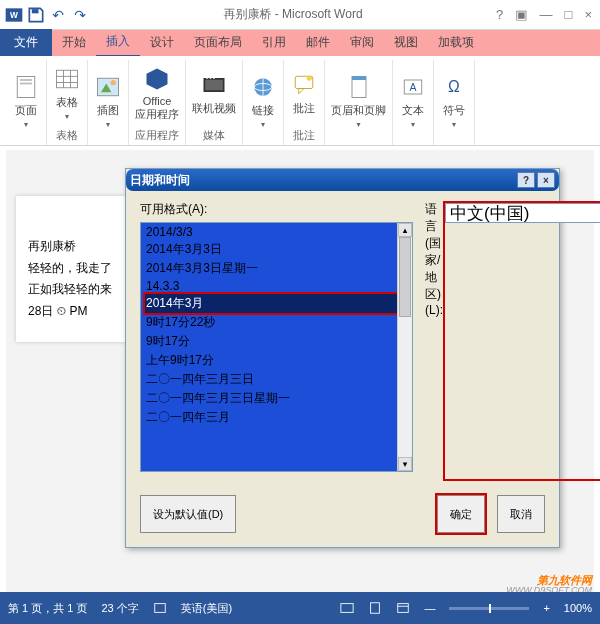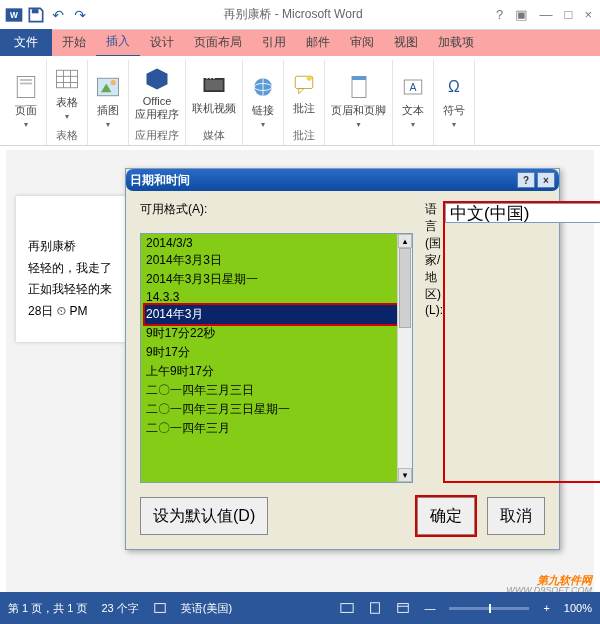--- a/index.html
+++ b/index.html
@@ -30,40 +30,40 @@
   .doc-page p { white-space: nowrap; }
 
   .dialog { position: absolute; top: 168px; left: 125px; width: 435px; background: #ece9d8; border: 1px solid #7b9ebd; box-shadow: 2px 2px 6px rgba(0,0,0,0.3); }
   .dlg-title { background: linear-gradient(to bottom,#2a6bc8,#0d4ba0); height: 22px; color: #fff; font-size: 12px; font-weight: bold; display: flex; align-items: center; padding: 0 4px; justify-content: space-between; border-radius: 7px; }
   .dlg-title-right { display: flex; gap: 2px; }
   .dlg-tbtn { width: 18px; height: 16px; background: #d6e4f5; border: 1px solid #5a7bb0; font-size: 10px; display: flex; align-items: center; justify-content: center; color: #333; }
   .dlg-body { padding: 10px 14px 12px; font-size: 12px; }
   .dlg-row { display: flex; gap: 12px; }
   .dlg-left { flex: 1; display: flex; flex-direction: column; }
   .dlg-right { width: 120px; display: flex; flex-direction: row; }
-  .dlg-label { margin-bottom: 15px; }
-  .list-box { background: #84cc16; border: 1px solid #7b9ebd; height: 250px; overflow: hidden; position: relative; }
+  .dlg-label { margin-bottom: 4px; }
+  .list-box { background: #1d4ed8; border: 1px solid #7b9ebd; height: 250px; overflow: hidden; position: relative; }
   .list-inner { padding: 1px 2px; }
   .list-item { padding: 1px 3px; font-size: 12px; color: #000; white-space: nowrap; }
   .list-item.sel { background: #0a246a; color: #fff; border: 2px solid #d30000; margin: -2px 0; padding: 1px 1px; position: relative; }
   .list-sb { position: absolute; right: 0; top: 0; bottom: 0; width: 15px; background: #efefef; border-left: 1px solid #ccc; }
   .list-sb .thumb { position: absolute; left: 1px; right: 1px; top: 14px; height: 80px; background: #cfcfcf; border: 1px solid #aaa; }
   .list-sb .arw { position: absolute; left: 0; right: 0; height: 14px; background: #e5e5e5; border: 1px solid #bbb; font-size: 9px; display: flex; align-items: center; justify-content: center; }
   .list-sb .arw.up { top: 0; } .list-sb .arw.dn { bottom: 0; }
 
   .combo { display: flex; border: 2px solid #d30000; }
   .combo input { flex: 1; border: 1px solid #7b9ebd; height: 20px; font-size: 17px; padding: 0 4px; }
   .combo button { width: 18px; border: 1px solid #7b9ebd; background: #e8e8e8; font-size: 9px; }
 
   .auto-row { border: 2px solid #d30000; display: flex; align-items: center; padding: 2px 4px; margin-top: 188px; gap: 4px; }
   .auto-row input { margin: 0; }
   .auto-row span { border: 1px dotted #666; padding: 0 2px; }
 
   .dlg-buttons { display: flex; gap: 10px; margin-top: 12px; align-items: center; }
-  .dlg-btn { height: 38px; padding: 16px 12px; background: #efefef; border: 1px solid #888; font-size: 16px; display: flex; align-items: center; }
+  .dlg-btn { height: 38px; padding: 16px 12px; background: #efefef; border: 1px solid #888; font-size: 11px; display: flex; align-items: center; }
   .ok-wrap { border: 2px solid #d30000; margin-left: auto; }
 
   .statusbar { position: absolute; bottom: 0; left: 0; right: 0; height: 24px; background: #2b579a; color: #fff; display: flex; align-items: center; font-size: 11px; padding: 16px 8px; gap: 14px; }
   .statusbar .spacer { flex: 1; }
   .sb-icon { width: 14px; height: 14px; fill: #fff; }
   .zoom-slider { width: 80px; height: 3px; background: #6a8bc0; position: relative; }
   .zoom-slider .tk { position: absolute; top: -3px; width: 2px; height: 9px; background: #fff; left: 50%; }
 
   .watermark { position: absolute; right: 8px; bottom: 28px; font-size: 11px; color: #ff7b00; text-align: right; line-height: 1.1; font-weight: bold; font-style: italic; }
   .watermark .sub { color: #999; font-size: 9px; font-weight: normal; }

